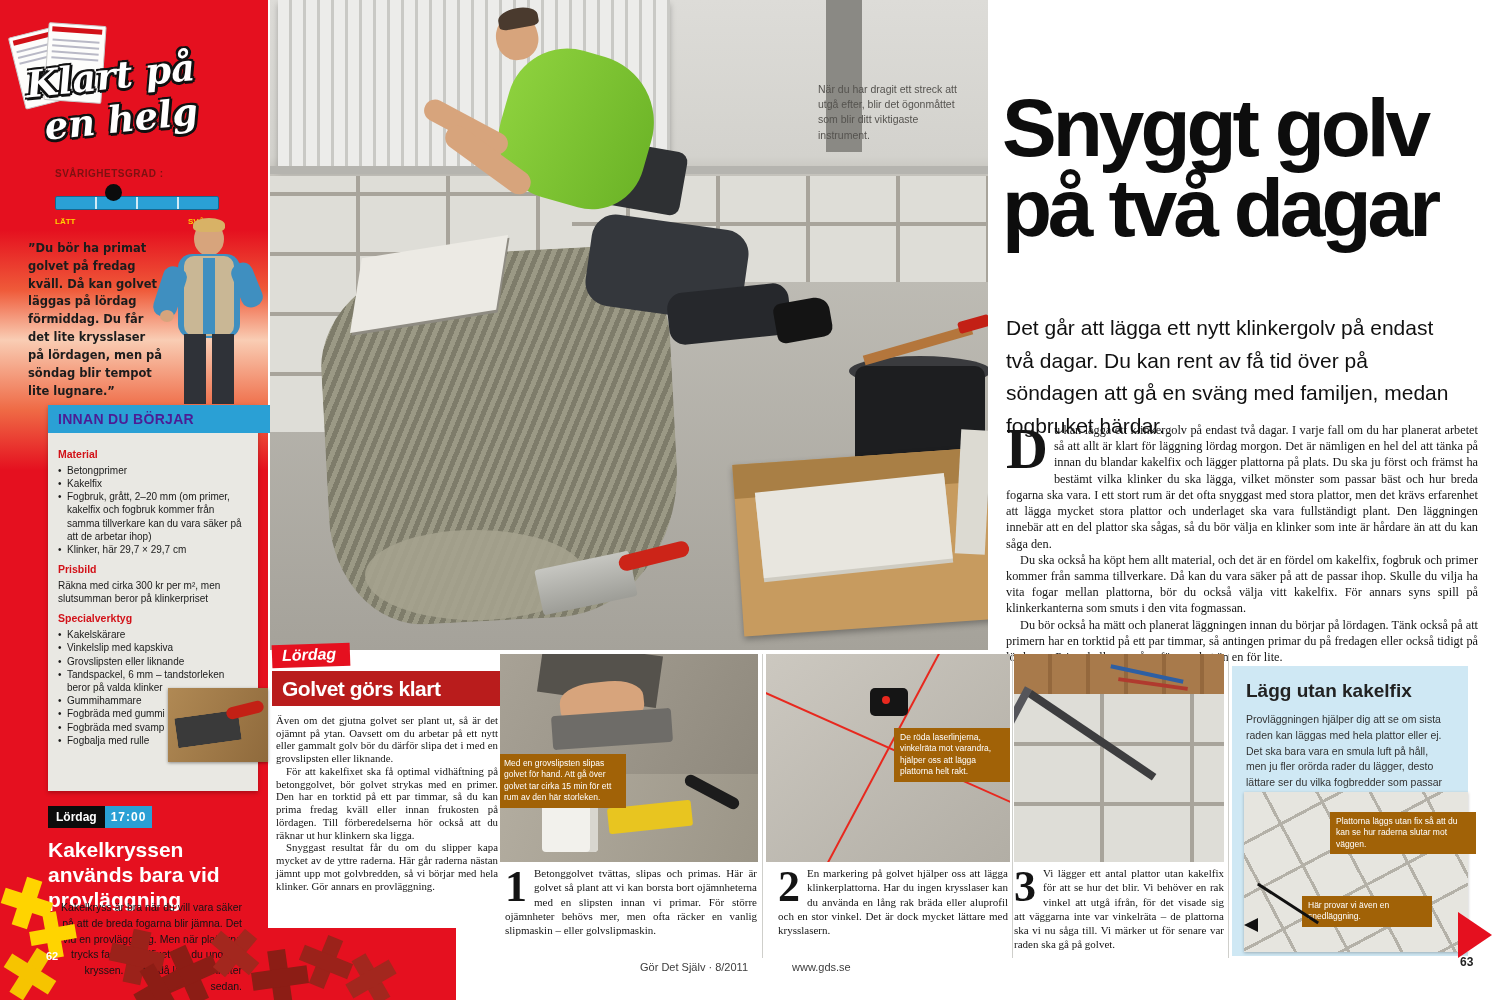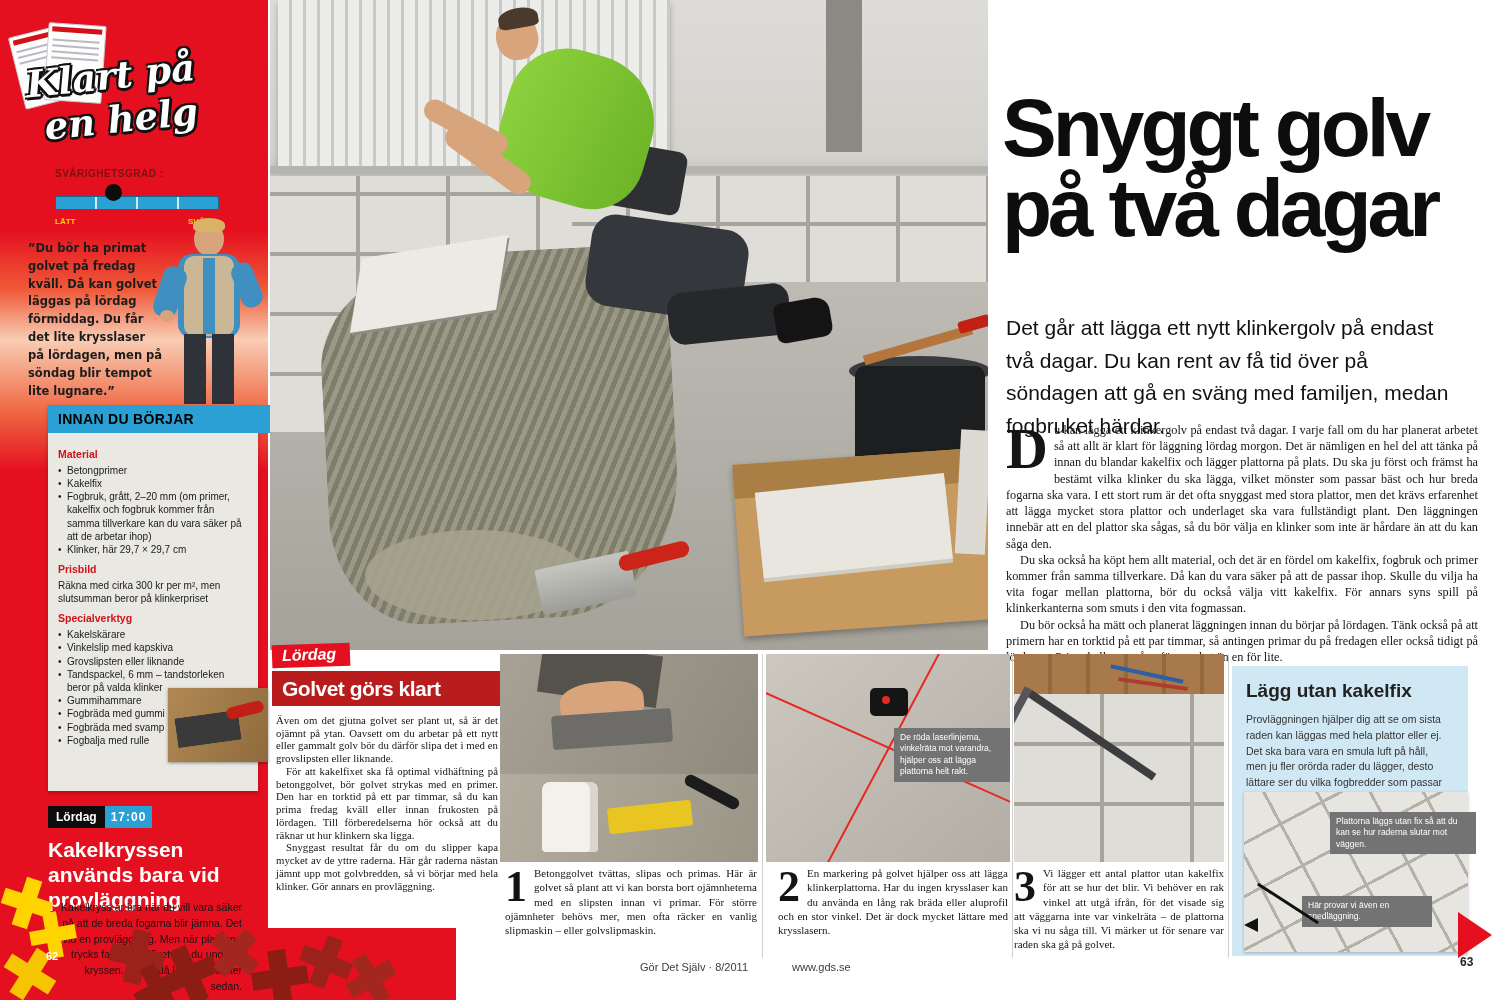--- a/index.html
+++ b/index.html
@@ -29,21 +29,21 @@
   .diff-end{top:217px;font-size:8px;font-weight:bold;color:#ffd400;}
 
   #quote{left:28px;top:240px;width:136px;font-family:"DejaVu Sans",sans-serif;
     font-size:11.5px;font-weight:bold;color:#1c1c1c;line-height:1.55;}
 
   
   .fig{position:absolute;}
 
   
   #before-box{left:48px;top:405px;width:210px;height:386px;background:#e9e8e3;box-shadow:0 2px 4px rgba(0,0,0,.25);}
-  #before-head{left:0;top:0;width:230px;height:28px;background:#2aa0d5;color:#000000;font-weight:bold;
+  #before-head{left:0;top:0;width:230px;height:28px;background:#2aa0d5;color:#4c1d95;font-weight:bold;
     font-size:14px;line-height:28px;padding-left:10px;box-sizing:border-box;letter-spacing:.3px;}
   .boxbody{position:absolute;left:10px;top:36px;width:190px;font-size:10px;line-height:1.32;color:#1a1a1a;}
   .redhead{color:#d21118;font-weight:bold;font-size:10.5px;margin:7px 0 2px 0;}
   .blist{margin:0;padding:0;list-style:none;}
   .blist li{padding-left:9px;position:relative;}
   .blist li::before{content:"•";position:absolute;left:0;top:0;}
 
   #trowel-photo{left:168px;top:688px;width:100px;height:74px;background:
      linear-gradient(115deg,#b08954,#8f6a3c);box-shadow:0 1px 3px rgba(0,0,0,.4);overflow:hidden;}
 
@@ -119,21 +119,21 @@
   #sat-badge{left:272px;top:644px;background:#e5101f;color:#fff;font-style:italic;font-weight:bold;
     font-size:16px;padding:2px 14px 3px 10px;transform:rotate(-2deg);}
   #sat-banner{left:272px;top:671px;width:230px;height:35px;background:#b91c1c;color:#fff;font-weight:bold;
     font-size:21px;line-height:35px;padding-left:10px;box-sizing:border-box;letter-spacing:-.5px;}
   #sat-col{left:276px;top:714px;width:222px;font-family:"Liberation Serif",serif;font-size:10.8px;
     line-height:1.18;color:#141414;text-align:justify;}
   #sat-col p{margin:0;}
   #sat-col p.ind{text-indent:10px;}
 
   .stepphoto{position:absolute;top:654px;height:208px;overflow:hidden;}
-  .caption-black{position:absolute;background:#737373;color:#fff;font-size:8.5px;line-height:1.35;
+  .caption-black{position:absolute;background:#a16207;color:#fff;font-size:8.5px;line-height:1.35;
     padding:4px 6px;font-family:"Liberation Sans",sans-serif;}
   .steptext{position:absolute;top:866px;font-family:"Liberation Serif",serif;font-size:11px;
     line-height:1.3;color:#141414;text-align:justify;}
   .stepnum{float:left;font-size:44px;line-height:.85;font-weight:bold;margin:2px 7px 0 0;font-family:"Liberation Serif",serif;}
   .vrule{position:absolute;top:654px;width:1px;height:304px;background:#cfcfcb;}
 
   
   #tipbox{left:1232px;top:666px;width:236px;height:290px;background:#cfe8f4;}
   #tip-head{position:absolute;left:14px;top:14px;font-size:19px;font-weight:bold;color:#222;}
   #tip-body{position:absolute;left:14px;top:46px;width:204px;font-size:10.5px;line-height:1.5;color:#333;}
@@ -282,20 +282,21 @@
     <div id="bucket-rim" class="abs"></div>
     <div id="bucket" class="abs"></div>
     <div id="bucket-stick" class="abs"></div>
     <div id="bucket-stick-tip" class="abs"></div>
     <div id="box" class="abs">
       <div id="box-flap"></div>
       <div id="box-tiles"></div>
     </div>
     <div id="lean-tile" class="abs"></div>
 
+    <div id="hero-caption" class="abs">När du har dragit ett streck att utgå efter, blir det ögonmåttet som blir ditt viktigaste instrument.</div>
   </div>
 
   <div id="title" class="abs">
     <div>Snyggt golv</div>
     <div>på två dagar</div>
   </div>
   <div id="intro" class="abs">Det går att lägga ett nytt klinkergolv på endast två dagar. Du kan rent av få tid över på söndagen att gå en sväng med familjen, medan fogbruket härdar.</div>
   <div id="bodytext" class="abs">
     <span class="drop">D</span>
     <p>u kan lägga ett klinkergolv på endast två dagar. I varje fall om du har planerat arbetet så att allt är klart för läggning lördag morgon. Det är nämligen en hel del att tänka på innan du blandar kakelfix och lägger plattorna på plats. Du ska ju först och främst ha bestämt vilka klinker du ska lägga, vilket mönster som passar bäst och hur breda fogarna ska vara. I ett stort rum är det ofta snyggast med stora plattor, men det krävs erfarenhet att lägga mycket stora plattor och underlaget ska vara fullständigt plant. Den läggningen innebär att en del plattor ska sågas, så du bör välja en klinker som inte är hårdare än att du kan såga den.</p>
@@ -317,20 +318,21 @@
 
   <div class="stepphoto" style="left:500px;width:258px;">
     <div class="abs" style="left:0;top:0;width:258px;height:120px;background:linear-gradient(120deg,#a8a296,#8f897d);"></div>
     <div class="abs" style="left:40px;top:-6px;width:120px;height:52px;background:#55524c;transform:rotate(8deg);"></div>
     <div class="abs" style="left:60px;top:28px;width:84px;height:44px;background:#d7a47c;border-radius:40%;transform:rotate(-6deg);"></div>
     <div class="abs" style="left:52px;top:58px;width:120px;height:34px;background:#6e6c68;border-radius:4px;transform:rotate(-4deg);"></div>
     <div class="abs" style="left:0;top:120px;width:258px;height:88px;background:linear-gradient(110deg,#b3ada0,#9b9587);"></div>
     <div class="abs" style="left:42px;top:128px;width:56px;height:70px;background:#f2f1ec;border-radius:8px 8px 4px 4px;box-shadow:inset -8px 0 0 #d8d6cf;"></div>
     <div class="abs" style="left:108px;top:150px;width:84px;height:26px;background:#e8c520;border-radius:3px;transform:rotate(-6deg);"></div>
     <div class="abs" style="left:182px;top:132px;width:60px;height:12px;background:#1c1c1c;border-radius:6px;transform:rotate(28deg);"></div>
+    <div class="caption-black" style="left:-2px;top:100px;width:116px;">Med en grovslipsten slipas golvet för hand. Att gå över golvet tar cirka 15 min för ett rum av den här storleken.</div>
   </div>
 
   <div class="stepphoto" style="left:766px;width:244px;">
     <div class="abs" style="left:0;top:0;width:244px;height:208px;background:linear-gradient(140deg,#ccc8c0,#b2aea5);"></div>
     <div class="abs" style="left:-20px;top:96px;width:300px;height:2px;background:#e8281e;transform:rotate(24deg);"></div>
     <div class="abs" style="left:116px;top:-20px;width:2px;height:250px;background:#e8281e;transform:rotate(28deg);"></div>
     <div class="abs" style="left:104px;top:34px;width:38px;height:28px;background:#151515;border-radius:5px;"></div>
     <div class="abs" style="left:116px;top:42px;width:8px;height:8px;background:#e8281e;border-radius:50%;"></div>
     <div class="caption-black" style="left:128px;top:74px;width:106px;">De röda laserlinjerna, vinkelräta mot varandra, hjälper oss att lägga plattorna helt rakt.</div>
   </div>

